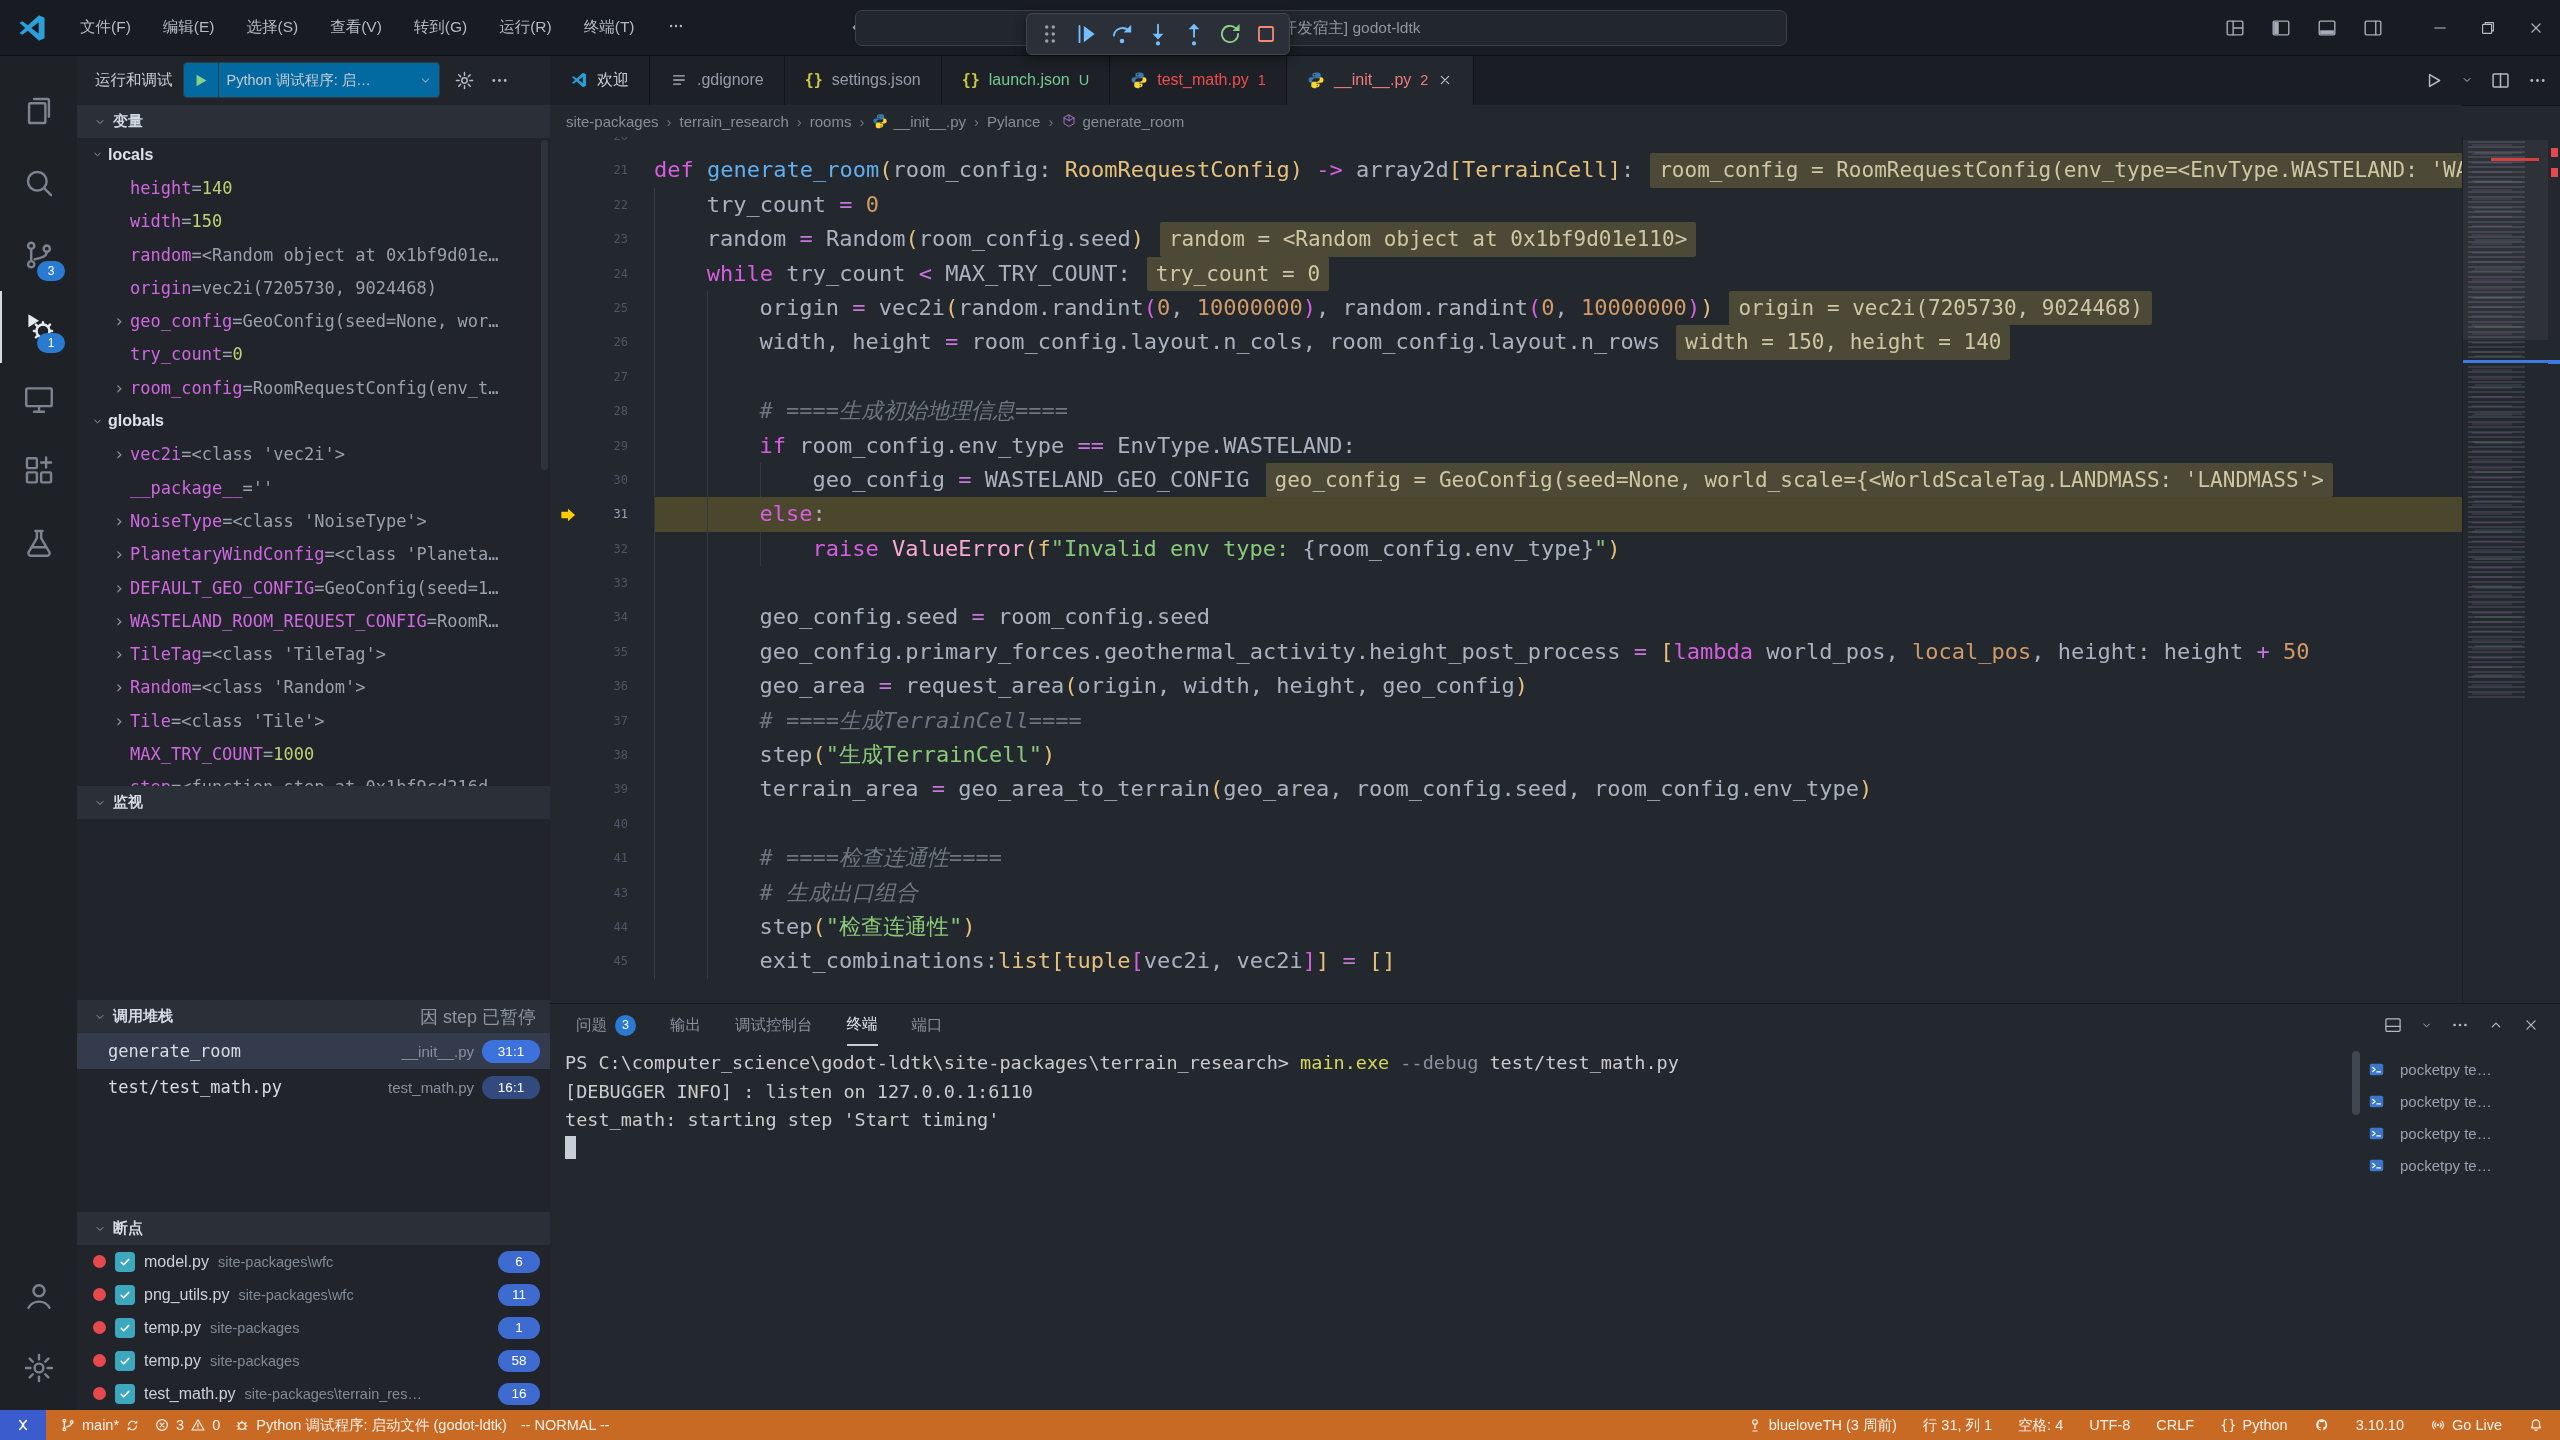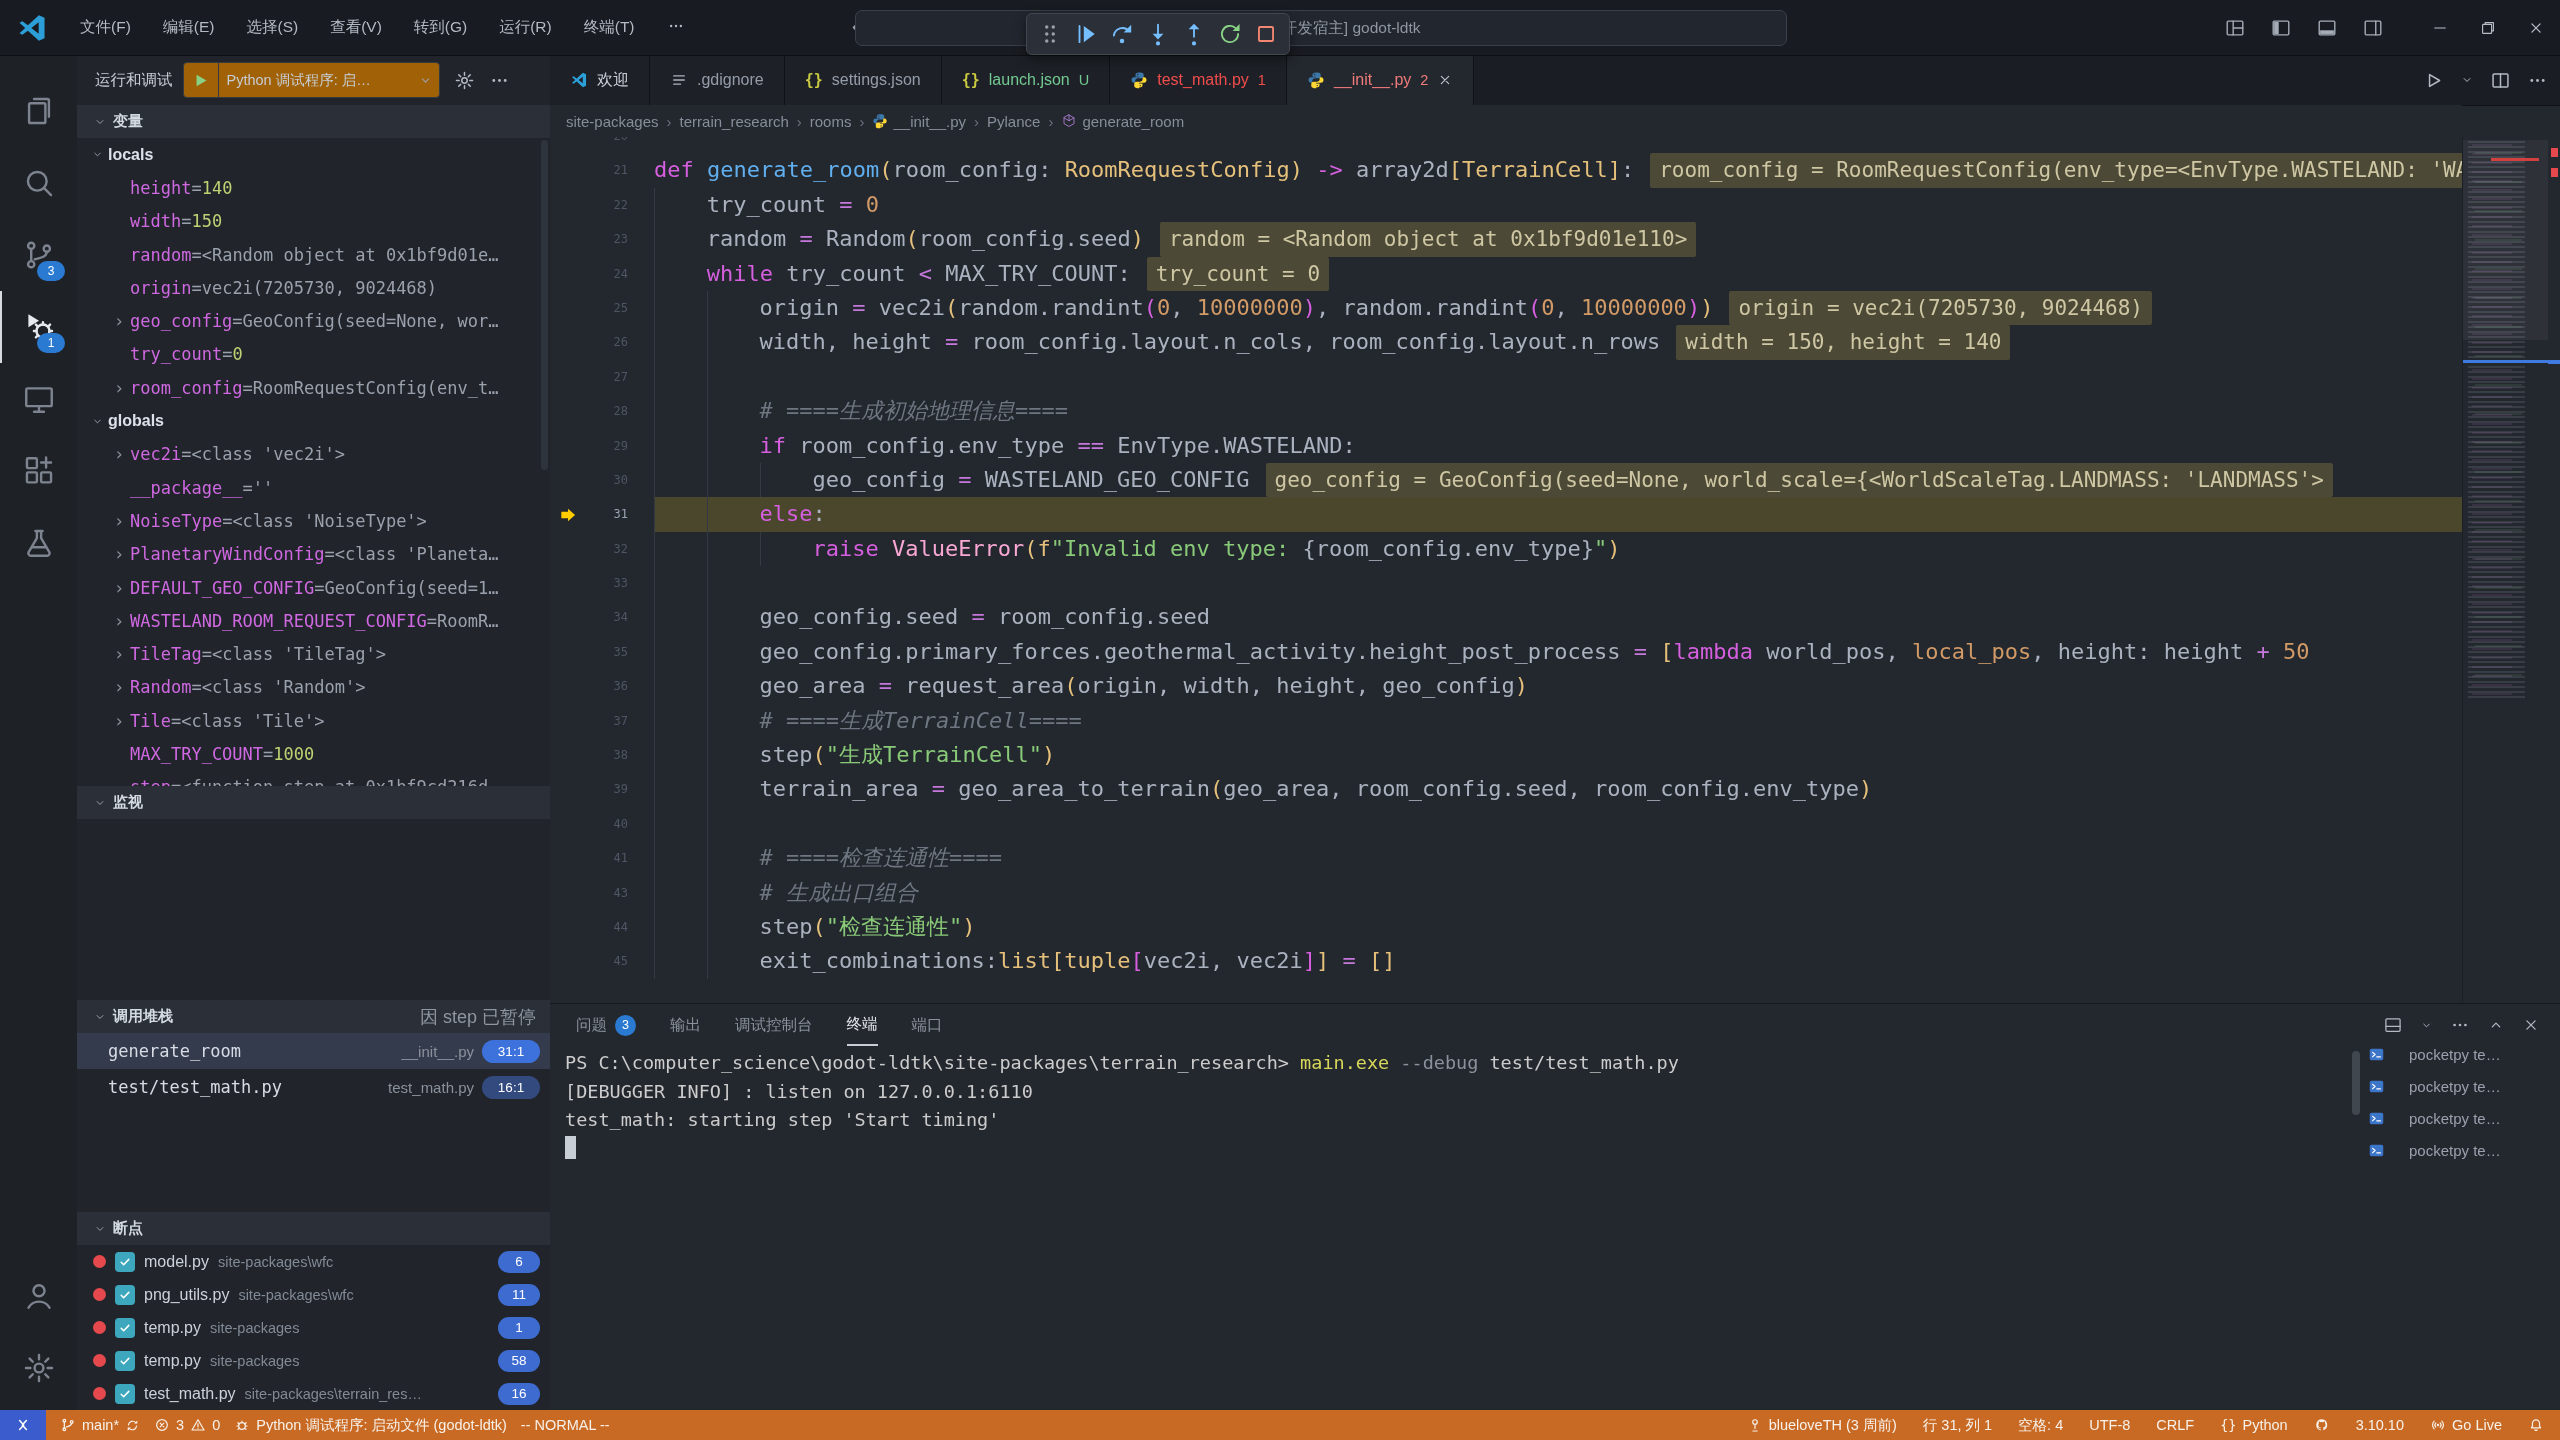--- a/index.html
+++ b/index.html
@@ -33,21 +33,21 @@
   .act-item{position:relative;width:77px;height:72px;display:flex;align-items:center;justify-content:center;color:#7d8490;}
   .act-item.active{color:#e6e9ee;box-shadow:inset 2px 0 0 #d7dbe0;}
   .act-badge{position:absolute;right:12px;bottom:10px;min-width:20px;height:20px;border-radius:10px;background:#2a7ad2;
              color:#fff;font-size:12px;display:flex;align-items:center;justify-content:center;padding:0 4px;}
   .act-bottom{position:absolute;left:0;bottom:6px;}
 
   
   .sidebar{position:absolute;left:77px;top:55px;width:473px;height:1355px;background:#21252b;border-right:1px solid #15181d;overflow:hidden;}
   .runbar{position:absolute;left:0;top:0;width:473px;height:50px;display:flex;align-items:center;}
   .runbar-title{margin-left:18px;font-size:15.5px;color:#c8cdd6;white-space:nowrap;font-family:Liberation Mono, monospace;}
-  .run-dd{margin-left:10px;width:255px;height:34px;background:#a16207;border:1px solid #343a42;border-radius:4px;
+  .run-dd{margin-left:10px;width:255px;height:34px;background:#0369a1;border:1px solid #343a42;border-radius:4px;
           display:flex;align-items:center;overflow:hidden;}
   .run-dd .play{width:34px;height:100%;display:flex;align-items:center;justify-content:center;color:#89d185;border-right:1px solid #343a42;}
   .run-dd .lbl{flex:1;padding:0 8px;font-size:14.5px;color:#c6ccd4;white-space:nowrap;overflow:hidden;}
   .run-dd .chev{margin-right:6px;color:#9aa1ac;}
   .runbar .gear,.runbar .dots{margin-left:14px;color:#b4bac4;}
   .sec-h{position:absolute;left:0;width:473px;height:33px;background:#2a2f38;display:flex;align-items:center;
          font-size:15px;font-weight:bold;color:#d4dae3;gap:6px;padding-left:16px;box-sizing:border-box;}
   .sec-h .chev{color:#9aa1ac;}
   .sec-status{margin-left:auto;margin-right:14px;font-weight:normal;font-size:18px;color:#8f96a1;}
   .varbody{position:absolute;left:0;top:83px;width:473px;height:648px;overflow:hidden;font-family:var(--mono);font-size:17px;}
@@ -125,21 +125,21 @@
   .ptab{font-size:15.5px;color:#8a919c;display:flex;align-items:center;gap:8px;height:42px;box-sizing:border-box;}
   .ptab.active{color:#e3e6ea;border-bottom:2px solid #c9ced6;justify-content:flex-end;}
   .pbadge{min-width:21px;height:21px;border-radius:11px;background:#2a7ad2;color:#fff;font-size:12.5px;
           display:flex;align-items:center;justify-content:center;}
   .panel-actions{position:absolute;right:20px;top:0;height:42px;display:flex;align-items:center;gap:17px;color:#b4bac4;}
   .term{position:absolute;left:15px;top:45px;right:210px;bottom:0;font-family:var(--mono);font-size:18.5px;line-height:28.5px;white-space:pre;overflow:hidden;}
   .t-w{color:#cccccc;} .t-y{color:#d7d75a;} .t-dim{color:#8a919c;}
   .cursor{display:inline-block;width:11px;height:23px;background:#c7ced6;vertical-align:-4px;}
   .term-scroll{position:absolute;left:1802px;top:47px;width:8px;height:64px;background:#41474f;border-radius:4px;}
   .termlist{position:absolute;right:8px;top:42px;width:190px;}
-  .trow{height:32px;display:flex;align-items:flex-start;gap:24px;padding-left:6px;}
+  .trow{height:32px;display:flex;align-items:flex-end;gap:15px;padding-left:6px;}
   .trow .tlabel{font-size:15px;color:#9aa1ac;white-space:nowrap;overflow:hidden;}
 
   
   .statusbar{position:absolute;left:0;top:1410px;width:2560px;height:30px;background:#c96a24;color:#f7f1ea;
              display:flex;align-items:center;font-size:14.5px;z-index:6;}
   .sb-left{display:flex;align-items:center;height:38px;}
   .sb-right{margin-left:auto;display:flex;align-items:center;gap:26px;height:30px;padding-right:16px;}
   .sb-item{display:flex;align-items:center;gap:6px;white-space:nowrap;}
   .sb-remote{width:46px;height:30px;background:#3a5ccc;display:flex;align-items:center;justify-content:center;color:#fff;}
   .sb-gap{margin-left:14px;}

